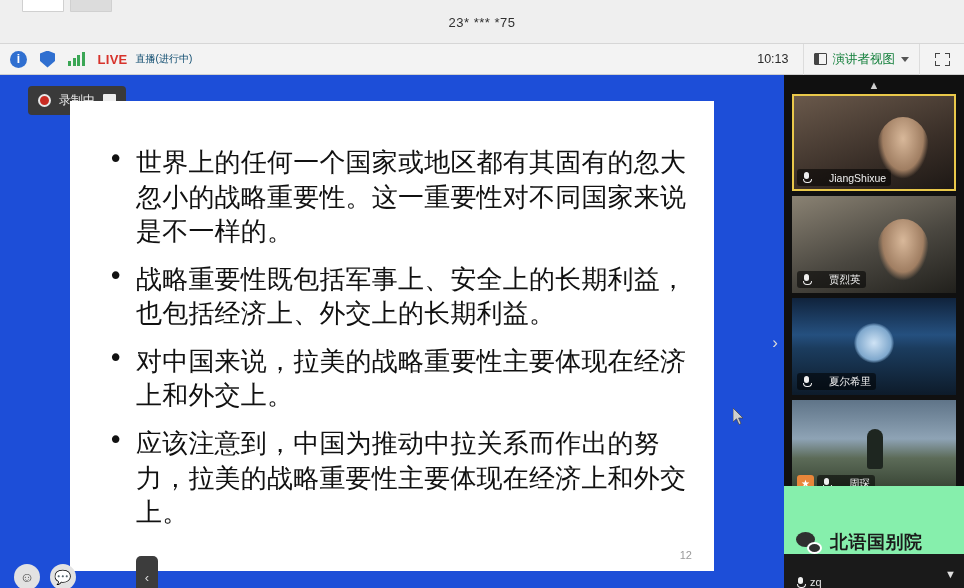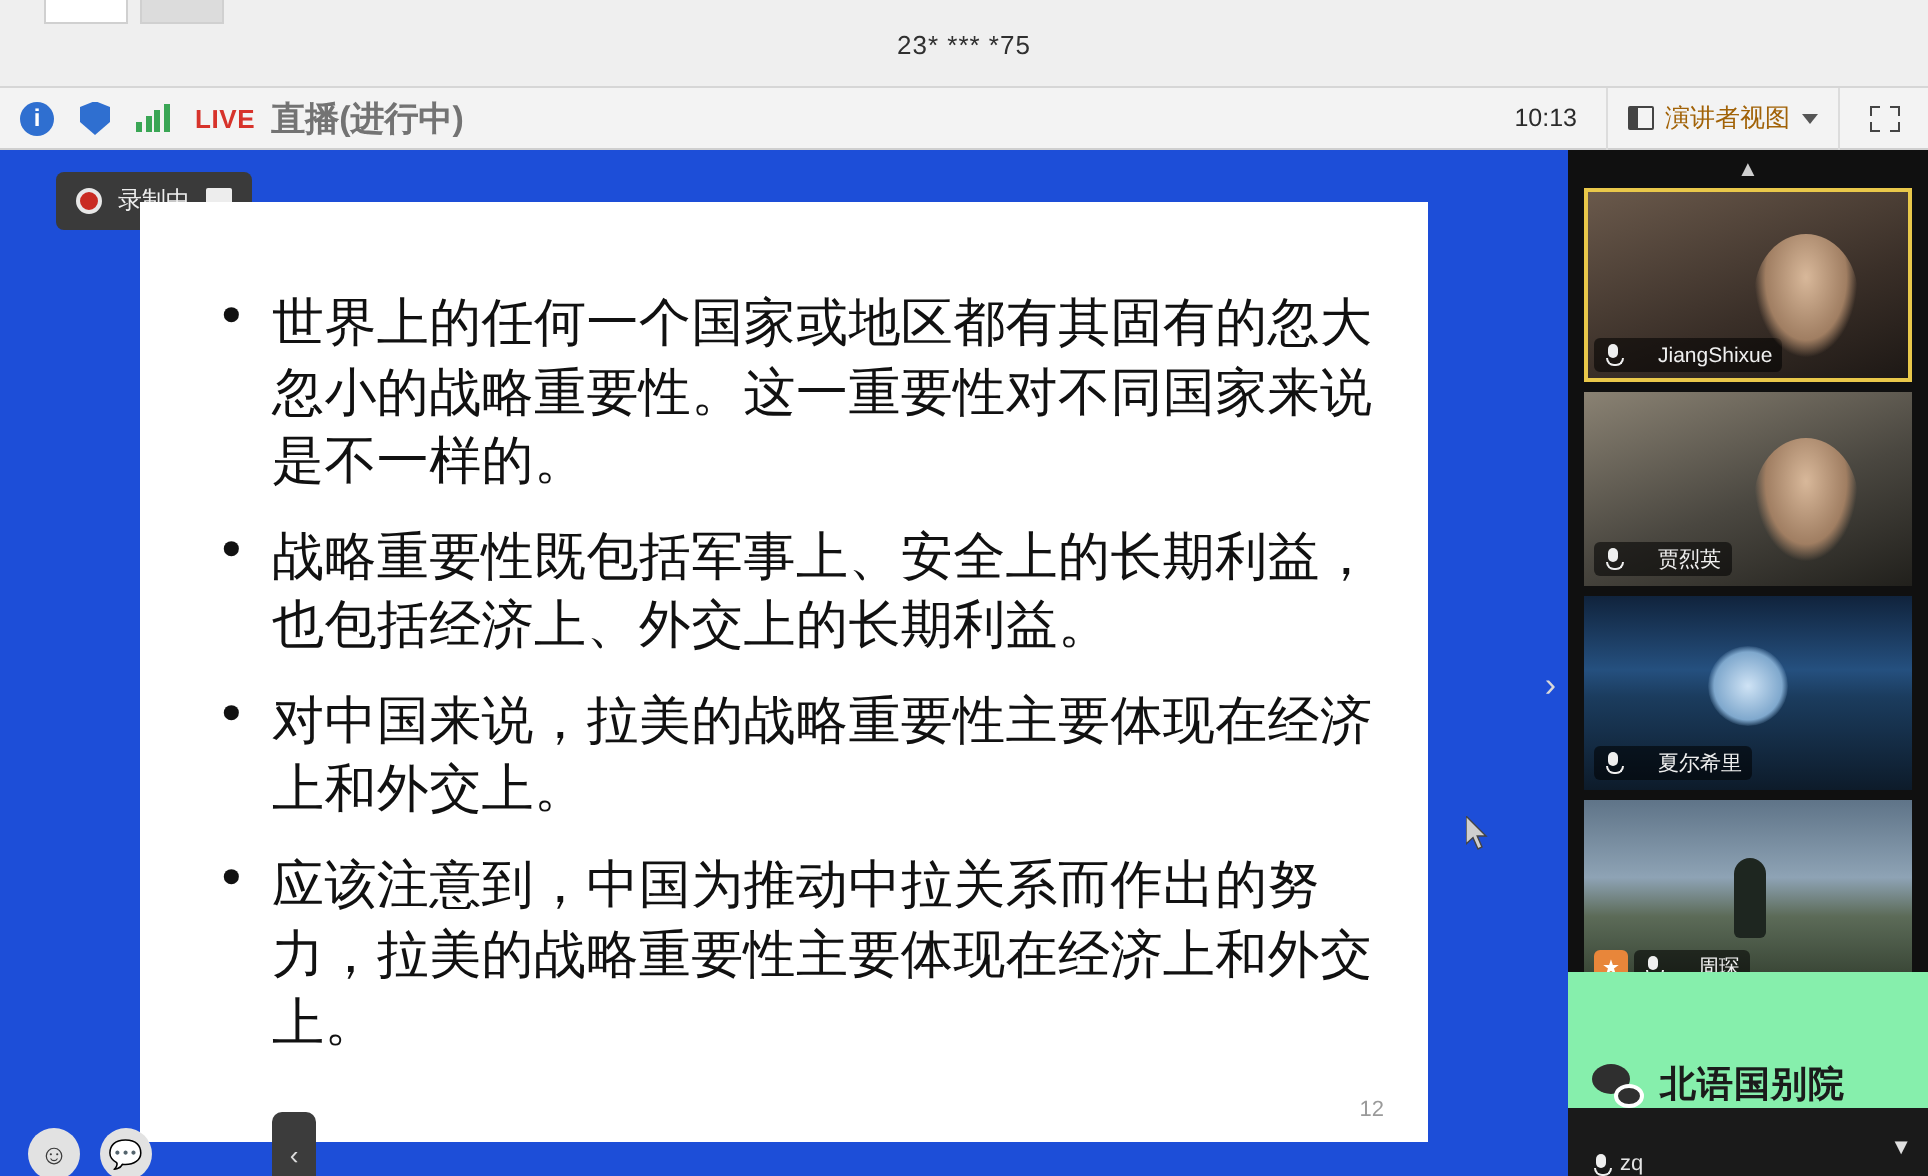--- a/index.html
+++ b/index.html
@@ -49,27 +49,27 @@
   }
   .bars-ic { margin-left: 13px; display: flex; align-items: flex-end; gap: 1.5px; height: 14px; }
   .bars-ic i { display:block; width: 3px; background: #3aa655; }
   .bars-ic i:nth-child(1){ height: 5px; }
   .bars-ic i:nth-child(2){ height: 8px; }
   .bars-ic i:nth-child(3){ height: 11px; }
   .bars-ic i:nth-child(4){ height: 14px; }
   .live-badge {
     margin-left: 13px; color: #d7332b; font-weight: bold; font-size: 13px; letter-spacing: .3px;
   }
-  .live-text { margin-left: 8px; font-size: 17px; color: #737373; font-weight: bold; }
+  .live-text { margin-left: 8px; font-size: 10px; color: #0c4a6e; }
   .tb-right { margin-left: auto; display: flex; align-items: center; height: 31px; }
   .clock { font-size: 12.5px; color: #2b2b2b; margin-right: 14px; }
   .view-btn {
     display: flex; align-items: center; gap: 6px; height: 31px;
     padding: 0 10px; border-left: 1px solid #dcdcdc; border-right: 1px solid #dcdcdc;
-    font-size: 12.5px; color: #a16207;
+    font-size: 12.5px; color: #15803d;
   }
   .view-ic {
     width: 13px; height: 12px; border: 1.5px solid #444; border-radius: 1px;
     position: relative;
   }
   .view-ic::after { content:""; position:absolute; left:0; top:0; bottom:0; width:4px; background:#444; }
   .caret-dn { width: 0; height: 0; border-left: 4px solid transparent; border-right: 4px solid transparent; border-top: 5px solid #555; }
   .fullscreen-btn { width: 44px; height: 31px; display:flex; align-items:center; justify-content:center; }
   .fs-ic { position: relative; width: 15px; height: 13px; }
   .fs-ic span { position: absolute; width: 5px; height: 5px; border: 1.6px solid #444; }

